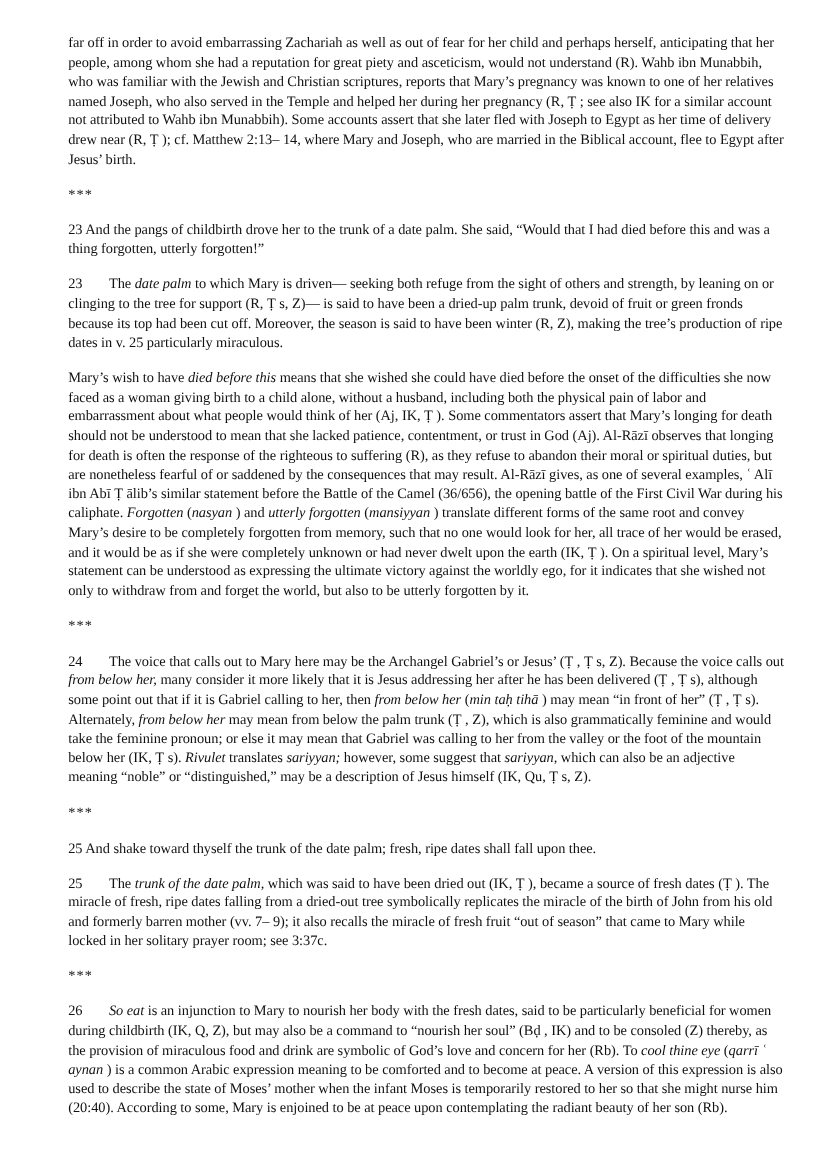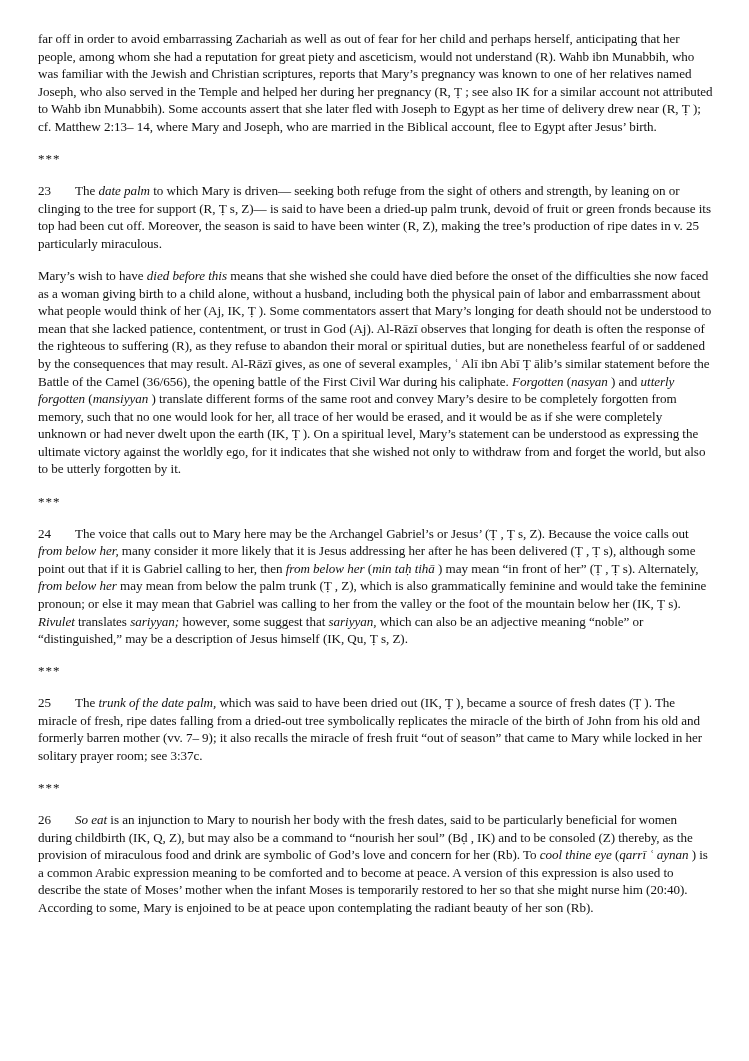--- a/index.html
+++ b/index.html
@@ -5,21 +5,21 @@
   html, body { margin: 0; padding: 0; background: #ffffff; }
   body {
     width: 749px; height: 1061px; overflow: hidden;
     font-family: "Liberation Serif", "DejaVu Serif", serif;
     color: #111111;
   }
   .page {
     position: relative;
     width: 749px; height: 1061px;
     box-sizing: border-box;
-    padding: 30px 36px 0 38px;
+    padding: 30px 36px 0 62px;
   }
   .para {
     font-size: 13.1px;
     line-height: 17.6px;
     margin: 0 0 14.5px 0;
     text-align: left;
     letter-spacing: -0.05px;
   }
   .sep { font-size: 13px; line-height: 17px; margin: 0 0 15px 0; letter-spacing: 1px; }
   .num { display: inline-block; }
@@ -30,37 +30,45 @@
 <body>
 
 <div class="page">
 
   <p class="para">
     <span>far off in order to avoid embarrassing Zachariah as well as out of fear for her child and perhaps herself, anticipating that her people, among whom she had a reputation for great piety and asceticism, would not understand (R). Wahb ibn Munabbih, who was familiar with the Jewish and Christian scriptures, reports that Mary’s pregnancy was known to one of her relatives named Joseph, who also served in the Temple and helped her during her pregnancy (R, Ṭ ; see also IK for a similar account not attributed to Wahb ibn Munabbih). Some accounts assert that she later fled with Joseph to Egypt as her time of delivery drew near (R, Ṭ ); cf. Matthew 2:13– 14, where Mary and Joseph, who are married in the Biblical account, flee to Egypt after Jesus’ birth.</span>
   </p>
 
   <p class="sep">***</p>
 
+  <p class="para">
+    <span class="num">23</span>
+    <span>And the pangs of childbirth drove her to the trunk of a date palm. She said, “Would that I had died before this and was a thing forgotten, utterly forgotten!”</span>
+  </p>
 
   <p class="para">
     <span class="com-num">23</span><span>The </span><em>date palm</em><span> to which Mary is driven— seeking both refuge from the sight of others and strength, by leaning on or clinging to the tree for support (R, Ṭ s, Z)— is said to have been a dried-up palm trunk, devoid of fruit or green fronds because its top had been cut off. Moreover, the season is said to have been winter (R, Z), making the tree’s production of ripe dates in v. 25 particularly miraculous.</span>
   </p>
   <p class="para">
     <span>Mary’s wish to have </span><em>died before this</em><span> means that she wished she could have died before the onset of the difficulties she now faced as a woman giving birth to a child alone, without a husband, including both the physical pain of labor and embarrassment about what people would think of her (Aj, IK, Ṭ ). Some commentators assert that Mary’s longing for death should not be understood to mean that she lacked patience, contentment, or trust in God (Aj). Al-Rāzī observes that longing for death is often the response of the righteous to suffering (R), as they refuse to abandon their moral or spiritual duties, but are nonetheless fearful of or saddened by the consequences that may result. Al-Rāzī gives, as one of several examples, ʿ Alī ibn Abī Ṭ ālib’s similar statement before the Battle of the Camel (36/656), the opening battle of the First Civil War during his caliphate. </span><em>Forgotten</em><span> (</span><em>nasyan</em><span> ) and </span><em>utterly forgotten</em><span> (</span><em>mansiyyan</em><span> ) translate different forms of the same root and convey Mary’s desire to be completely forgotten from memory, such that no one would look for her, all trace of her would be erased, and it would be as if she were completely unknown or had never dwelt upon the earth (IK, Ṭ ). On a spiritual level, Mary’s statement can be understood as expressing the ultimate victory against the worldly ego, for it indicates that she wished not only to withdraw from and forget the world, but also to be utterly forgotten by it.</span>
   </p>
 
   <p class="sep">***</p>
 
 
   <p class="para">
     <span class="com-num">24</span><span>The voice that calls out to Mary here may be the Archangel Gabriel’s or Jesus’ (Ṭ , Ṭ s, Z). Because the voice calls out </span><em>from below her,</em><span> many consider it more likely that it is Jesus addressing her after he has been delivered (Ṭ , Ṭ s), although some point out that if it is Gabriel calling to her, then </span><em>from below her</em><span> (</span><em>min taḥ tihā</em><span> ) may mean “in front of her” (Ṭ , Ṭ s). Alternately, </span><em>from below her</em><span> may mean from below the palm trunk (Ṭ , Z), which is also grammatically feminine and would take the feminine pronoun; or else it may mean that Gabriel was calling to her from the valley or the foot of the mountain below her (IK, Ṭ s). </span><em>Rivulet</em><span> translates </span><em>sariyyan;</em><span> however, some suggest that </span><em>sariyyan,</em><span> which can also be an adjective meaning “noble” or “distinguished,” may be a description of Jesus himself (IK, Qu, Ṭ s, Z).</span>
   </p>
 
   <p class="sep">***</p>
 
+  <p class="para">
+    <span class="num">25</span>
+    <span>And shake toward thyself the trunk of the date palm; fresh, ripe dates shall fall upon thee.</span>
+  </p>
 
   <p class="para">
     <span class="com-num">25</span><span>The </span><em>trunk of the date palm,</em><span> which was said to have been dried out (IK, Ṭ ), became a source of fresh dates (Ṭ ). The miracle of fresh, ripe dates falling from a dried-out tree symbolically replicates the miracle of the birth of John from his old and formerly barren mother (vv. 7– 9); it also recalls the miracle of fresh fruit “out of season” that came to Mary while locked in her solitary prayer room; see 3:37c.</span>
   </p>
 
   <p class="sep">***</p>
 
 
   <p class="para">
     <span class="com-num">26</span><em>So eat</em><span> is an injunction to Mary to nourish her body with the fresh dates, said to be particularly beneficial for women during childbirth (IK, Q, Z), but may also be a command to “nourish her soul” (Bḍ , IK) and to be consoled (Z) thereby, as the provision of miraculous food and drink are symbolic of God’s love and concern for her (Rb). To </span><em>cool thine eye</em><span> (</span><em>qarrī ʿ aynan</em><span> ) is a common Arabic expression meaning to be comforted and to become at peace. A version of this expression is also used to describe the state of Moses’ mother when the infant Moses is temporarily restored to her so that she might nurse him (20:40). According to some, Mary is enjoined to be at peace upon contemplating the radiant beauty of her son (Rb).</span>

